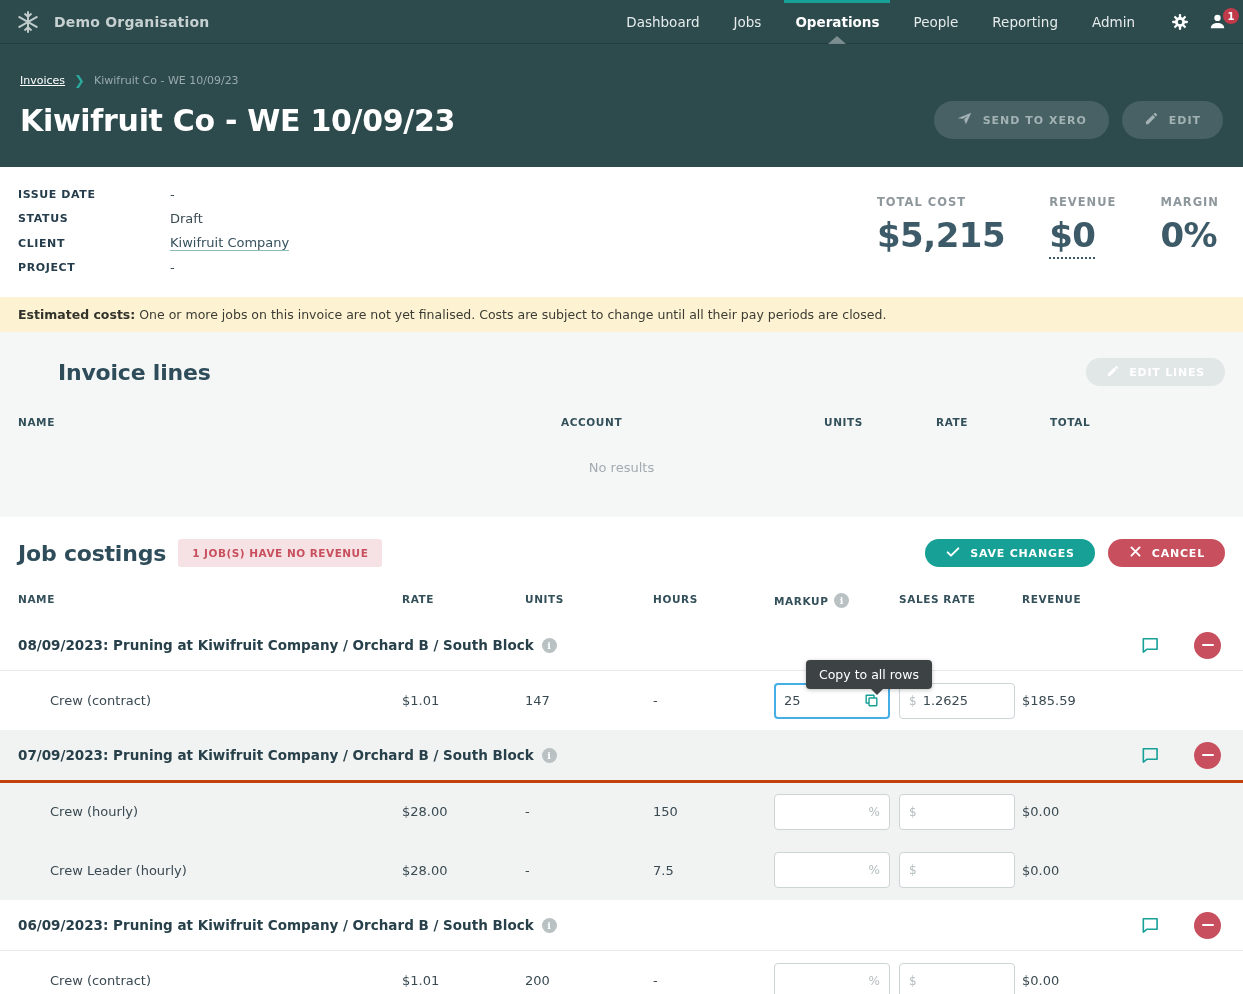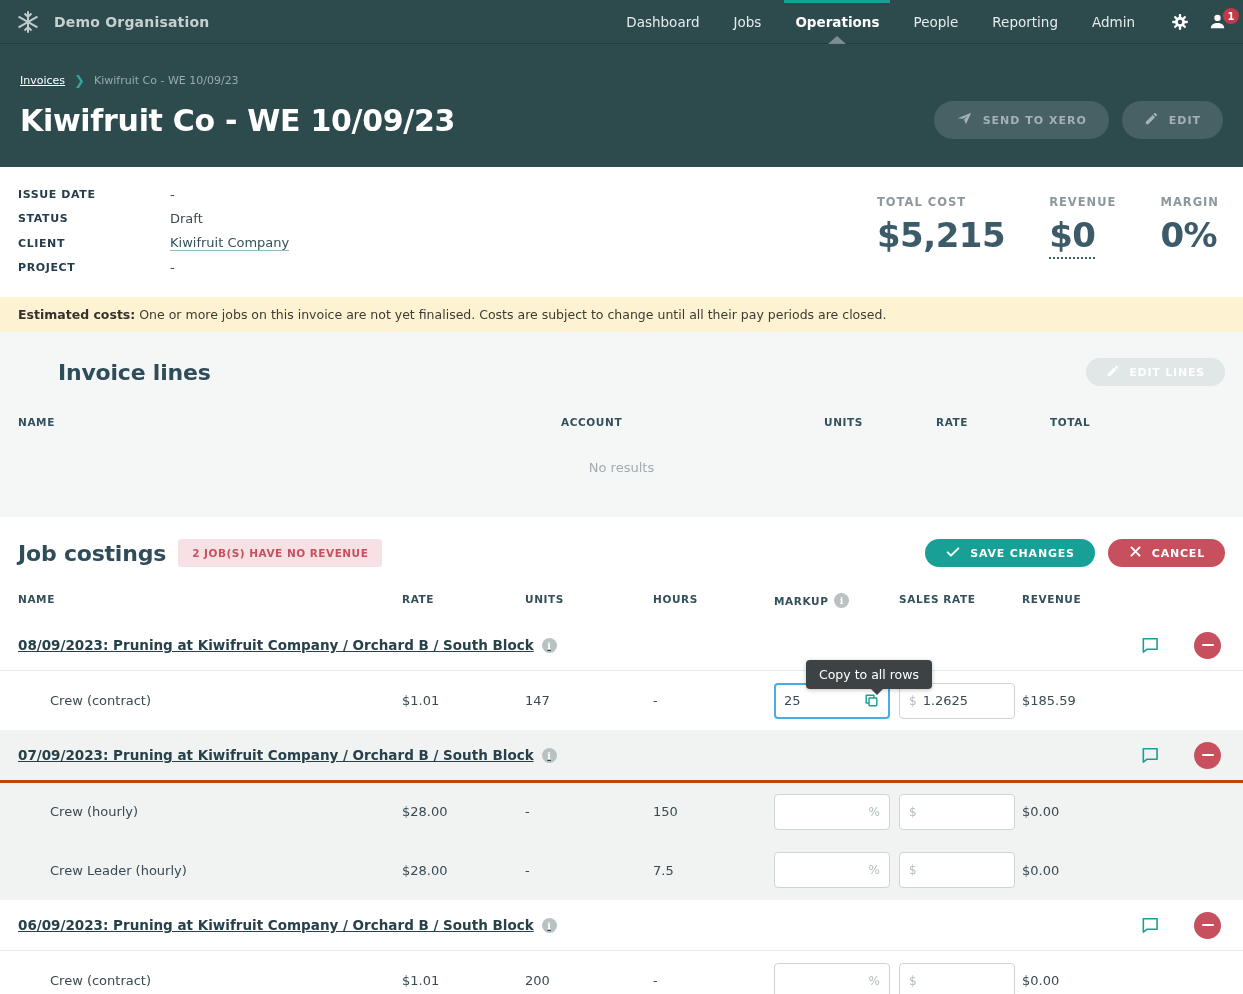--- a/index.html
+++ b/index.html
@@ -96,21 +96,21 @@
     background:#f6e2e4; color:#c8505e; font-size:10.5px; font-weight:bold; letter-spacing:.5px;
     padding:8px 14px; border-radius:3px;
   }
   .jc-actions { margin-left:auto; display:flex; gap:13px; }
   .jc-cols { grid-template-columns:384px 123px 128px 121px 125px 123px 1fr; margin-top:26px; padding:0 18px 12px 18px; }
   .col-with-info { display:flex; align-items:center; gap:6px; }
 
   .group { }
   .group.gray { background:#f1f2f2; }
   .group-header { height:50px; display:flex; align-items:center; padding:0 18px; }
-  .group-title { font-size:13.5px; font-weight:bold; color:#27404a; display:flex; align-items:center; gap:8px;text-decoration:underline; }
+  .group-title { font-size:13.5px; font-weight:bold; color:#27404a; display:flex; align-items:center; gap:8px; }
   .group-icons { margin-left:auto; display:flex; align-items:center; gap:34px; padding-right:4px; }
   .info-dot {
     width:15px; height:15px; border-radius:50%; background:#b9c1c3; color:#fff;
     font-size:9.5px; font-weight:bold; display:inline-flex; align-items:center; justify-content:center;
     font-family:"DejaVu Serif",serif; cursor:pointer; flex:none;
   }
   .comment-btn { cursor:pointer; display:flex; }
   .minus-btn {
     width:27px; height:27px; border-radius:50%; background:#c8505e; cursor:pointer;
     display:flex; align-items:center; justify-content:center; flex:none;
@@ -280,21 +280,21 @@
       <span>UNITS</span>
       <span>RATE</span>
       <span>TOTAL</span>
     </div>
     <div class="no-results">No results</div>
   </section>
 
   <section class="job-costings">
     <div class="jc-head jc-pad">
       <h2 class="section-title">Job costings</h2>
-      <span class="warn-badge">2 JOB(S) HAVE NO REVENUE</span>
+      <span class="warn-badge">1 JOB(S) HAVE NO REVENUE</span>
       <div class="jc-actions">
         <button class="pill-btn save">
           <span>
             <svg viewBox="0 0 24 24" width="16" height="16" fill="none" stroke="#fff" stroke-width="3" stroke-linecap="round" stroke-linejoin="round">
               <path d="M4 12.5l5 5L20 6.5"></path>
             </svg>
           </span>
           <span>SAVE CHANGES</span>
         </button>
         <button class="pill-btn cancel">

